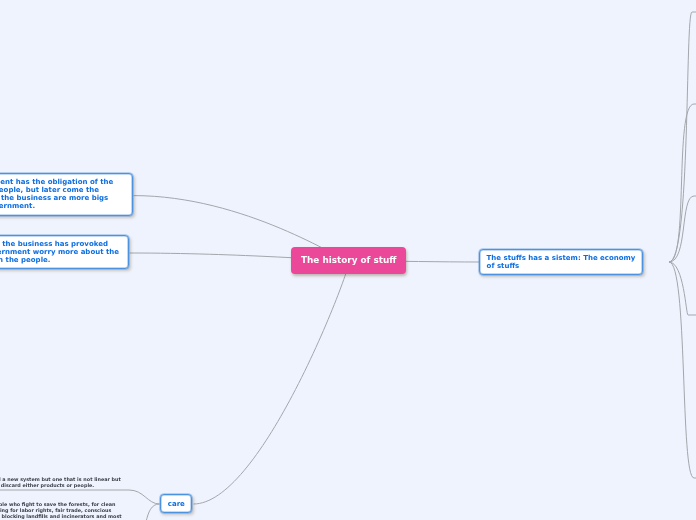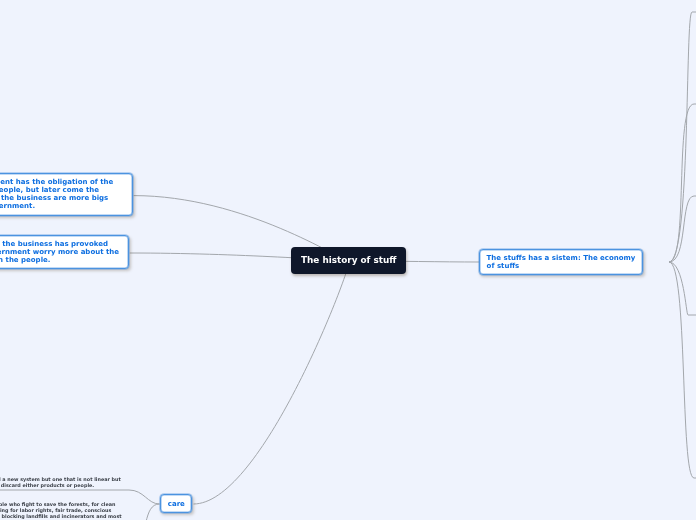--- a/index.html
+++ b/index.html
@@ -1,21 +1,21 @@
 <!DOCTYPE html>
 <html><head>
 <meta charset="utf-8">
 <style>
   html,body{margin:0;padding:0;}
   body{width:696px;height:520px;overflow:hidden;background:#eff3fd;
        font-family:"DejaVu Sans",sans-serif;-webkit-font-smoothing:antialiased;}
   #canvas{position:absolute;left:0;top:0;width:696px;height:520px;overflow:hidden;}
   svg.links{position:absolute;left:0;top:0;width:696px;height:520px;}
   .node{position:absolute;box-sizing:border-box;}
-  .root{background:#0f172a;color:#ffffff;border-radius:4px;font-weight:bold;
+  .root{background:#ec4899;color:#ffffff;border-radius:4px;font-weight:bold;
         font-size:8.85px;white-space:nowrap;line-height:10px;
         padding:8px 10px 9px 10px;
         box-shadow:1px 2px 3px rgba(90,70,40,.35);}
   .box{background:#ffffff;border:1px solid #4b93e0;border-radius:4px;color:#0d6ee0;
        font-weight:bold;font-size:7px;line-height:8px;padding:4.3px 6.5px 4.3px 6.5px;
        box-shadow:0 0 0 0.8px rgba(75,147,224,.45), inset 0 0 0 0.8px rgba(75,147,224,.45),
                   1.5px 2px 3px rgba(100,80,50,.28);}
   .plain{color:#3a3f47;font-weight:bold;font-size:4.85px;line-height:6.2px;}
 </style>
 </head>

